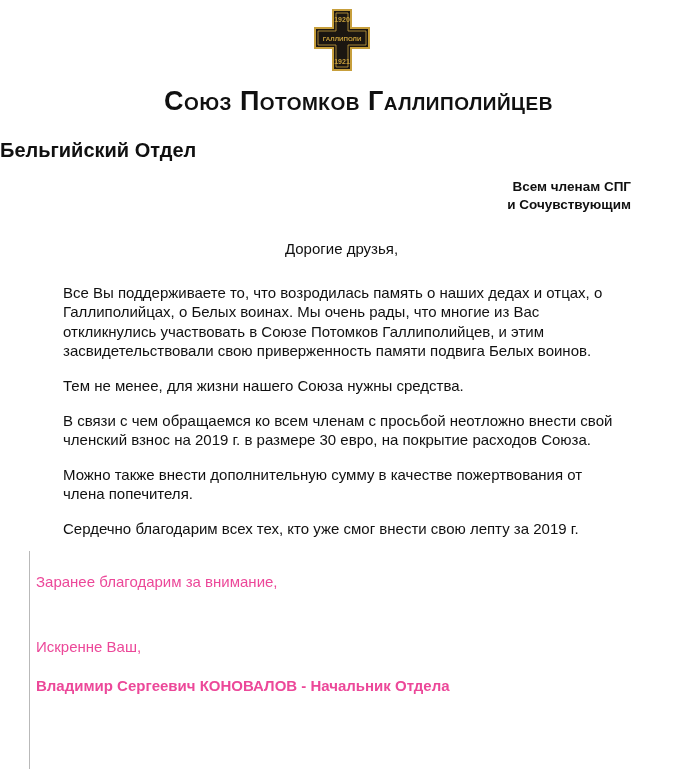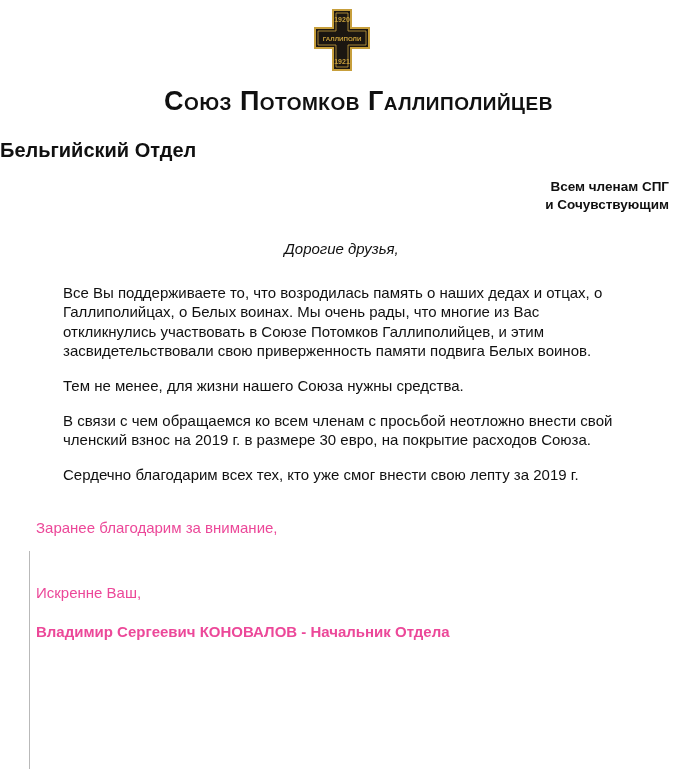--- a/index.html
+++ b/index.html
@@ -36,33 +36,32 @@
     padding-left: 34px;
   }
   .dept-title {
     margin: 22px 0 0 0;
     font-size: 20px;
     font-weight: 700;
     color: #101010;
   }
   .addressee {
     margin-top: 16px;
-    padding-right: 14px;
+    padding-right: 52px;
     text-align: right;
     font-size: 13.5px;
     font-weight: 700;
     line-height: 1.35;
     color: #101010;
   }
   .salutation {
     margin: 26px 0 0 0;
     text-align: center;
     font-size: 15px;
     color: #101010;
-    font-style: italic;
   }
   .body-block {
     margin: 26px 60px 0 63px;
     font-size: 15px;
     line-height: 1.27;
     color: #101010;
   }
   .body-block p {
     margin: 0 0 16px 0;
   }
@@ -112,20 +111,21 @@
     <div>Всем членам СПГ</div>
     <div>и Сочувствующим</div>
   </div>
 
   <p class="salutation">Дорогие друзья,</p>
 
   <div class="body-block">
     <p>Все Вы поддерживаете то, что возродилась память о наших дедах и отцах, о Галлиполийцах, о Белых воинах. Мы очень рады, что многие из Вас откликнулись участвовать в Союзе Потомков Галлиполийцев, и этим засвидетельствовали свою приверженность памяти подвига Белых воинов.</p>
     <p>Тем не менее, для жизни нашего Союза нужны средства.</p>
     <p>В связи с чем обращаемся ко всем членам с просьбой неотложно внести свой членский взнос на 2019 г. в размере 30 евро, на покрытие расходов Союза.</p>
+    <p>Можно также внести дополнительную сумму в качестве пожертвования от члена попечителя.</p>
     <p>Сердечно благодарим всех тех, кто уже смог внести свою лепту за 2019 г.</p>
   </div>
 
   <div class="closing-block">
     <p class="closing-thanks">Заранее благодарим за внимание,</p>
     <p class="closing-sincerely">Искренне Ваш,</p>
     <p class="closing-sig1">Владимир Сергеевич КОНОВАЛОВ - Начальник Отдела</p>
 
   </div>
 

